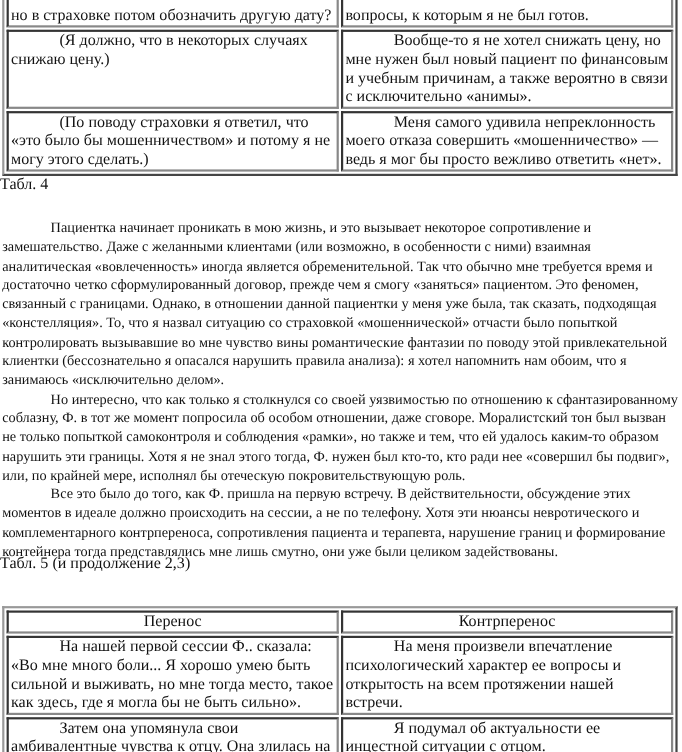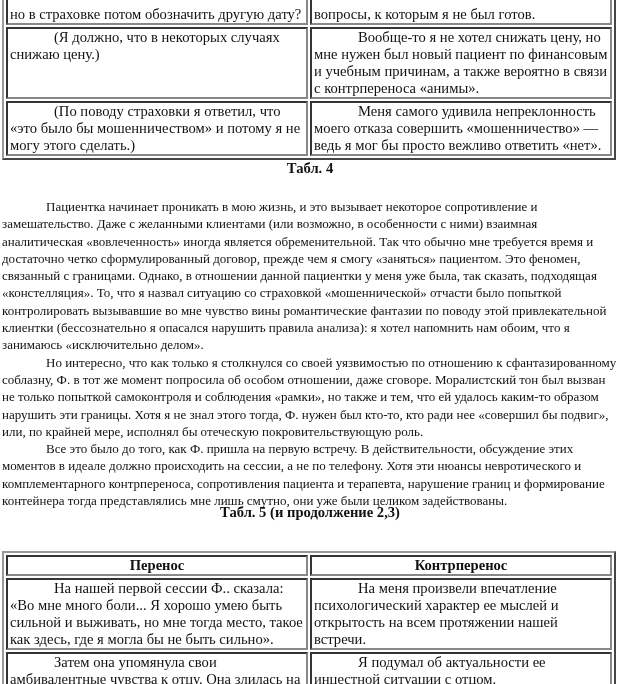--- a/index.html
+++ b/index.html
@@ -9,44 +9,44 @@
   }
   .tbl {
     position: absolute; left: 2px; width: 614px;
     border-collapse: separate; border-spacing: 2px;
     border: 2px outset #999; background: #fff;
   }
   .tbl td, .tbl th {
     border: 2px inset #888; padding: 0 2px; vertical-align: top;
     line-height: 17px; font-size: 14.6px; font-weight: normal; text-align: left;
   }
-  .tbl th { font-weight: bold; text-align: center; }
+  .tbl th { font-weight: normal; text-align: center; }
   .indent { text-indent: 44px; }
   #t4 { top: -6px; }
   #t4 td { width: 50%; }
   #t5 { top: 551px; }
   #t5 td, #t5 th { width: 50%; }
-  .caption { position: absolute; left: 0; width: 620px; text-align: center; font-size: 14.6px; font-weight: bold; }
+  .caption { position: absolute; left: 0; width: 620px; font-size: 14.6px; }
   .para {
     position: absolute; left: 2px; width: 616px; line-height: 17.3px; font-size: 13px;
   }
   .para p { margin: 0; text-indent: 44px; }
 </style>
 </head>
 <body>
 
 <table class="tbl" id="t4">
   <tbody>
       <tr style="height:27px">
     <td style="vertical-align:bottom">но в страховке потом обозначить другую дату?</td>
     <td style="vertical-align:bottom">вопросы, к которым я не был готов.</td>
   </tr>
   <tr style="height:66px">
     <td class="indent">(Я должно, что в некоторых случаях снижаю цену.)</td>
-    <td class="indent">Вообще-то я не хотел снижать цену, но мне нужен был новый пациент по финансовым и учебным причинам, а также вероятно в связи с контрпереноса «анимы».</td>
+    <td class="indent">Вообще-то я не хотел снижать цену, но мне нужен был новый пациент по финансовым и учебным причинам, а также вероятно в связи с исключительно «анимы».</td>
   </tr>
   <tr>
     <td class="indent">(По поводу страховки я ответил, что «это было бы мошенничеством» и потому я не могу этого сделать.)</td>
     <td class="indent">Меня самого удивила непреклонность моего отказа совершить «мошенничество» — ведь я мог бы просто вежливо ответить «нет».</td>
   </tr>
 </tbody>
   </table>
 
 <div class="caption" style="top:160px">Табл. 4</div>
 
@@ -59,20 +59,20 @@
 <div class="caption" style="top:504px">Табл. 5 (и продолжение 2,3)</div>
 
 <table class="tbl" id="t5">
   <tbody>
       <tr>
     <th>Перенос</th>
     <th>Контрперенос</th>
   </tr>
   <tr>
     <td class="indent">На нашей первой сессии Ф.. сказала: «Во мне много боли... Я хорошо умею быть сильной и выживать, но мне тогда место, такое как здесь, где я могла бы не быть сильно».</td>
-    <td class="indent">На меня произвели впечатление психологический характер ее мыслей и открытость на всем протяжении нашей встречи.</td>
+    <td class="indent">На меня произвели впечатление психологический характер ее вопросы и открытость на всем протяжении нашей встречи.</td>
   </tr>
   <tr>
     <td class="indent">Затем она упомянула свои амбивалентные чувства к отцу. Она злилась на него,</td>
     <td class="indent">Я подумал об актуальности ее инцестной ситуации с отцом.</td>
   </tr>
 </tbody>
   </table>
 
 </body></html>

